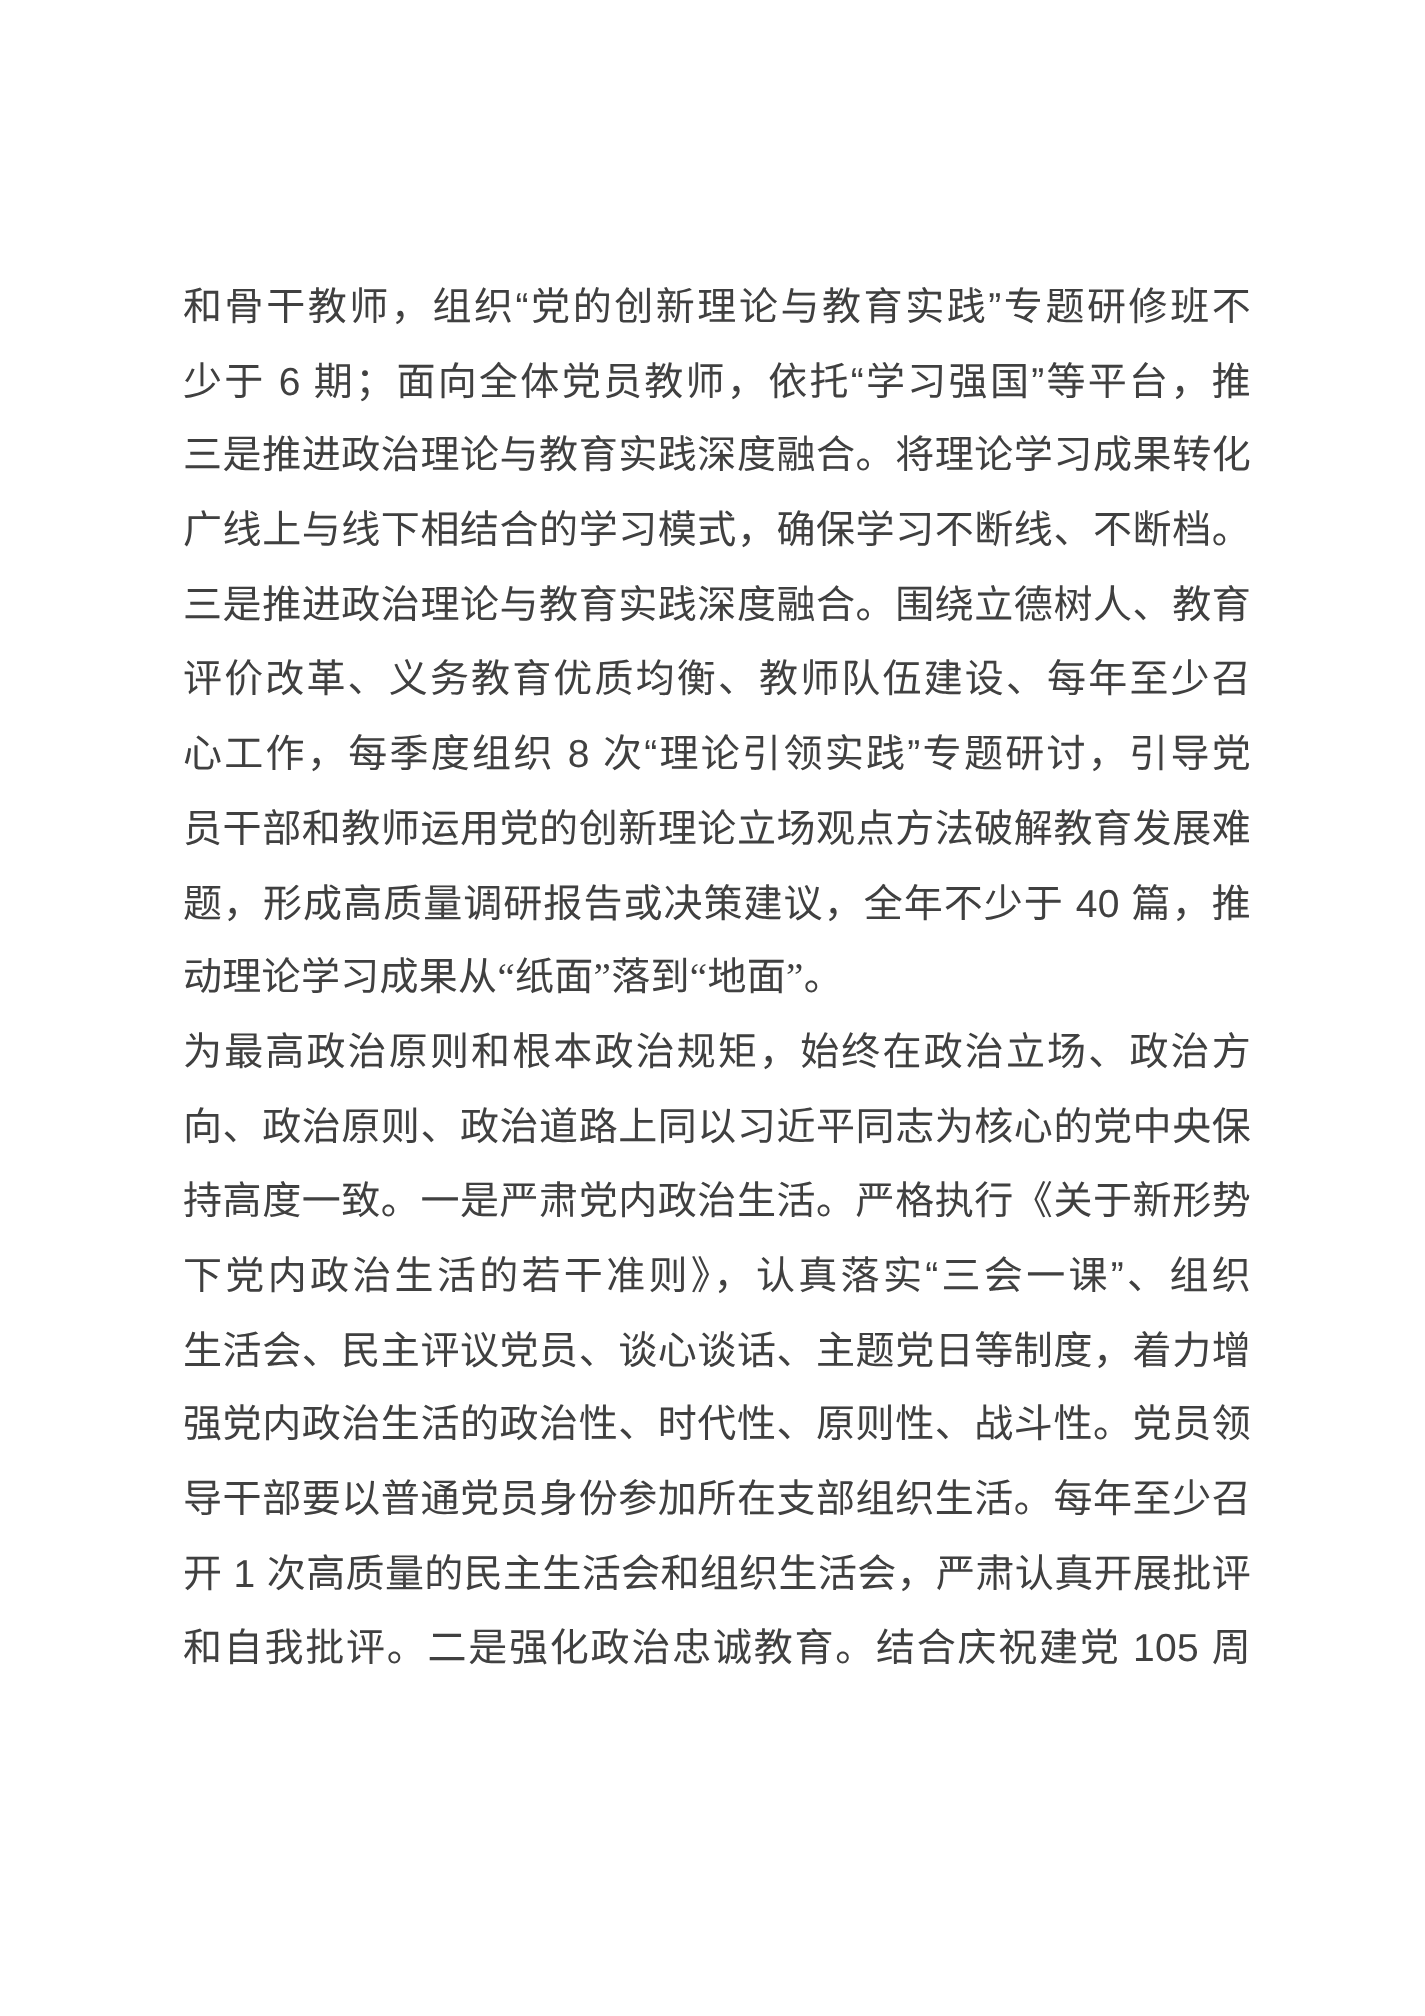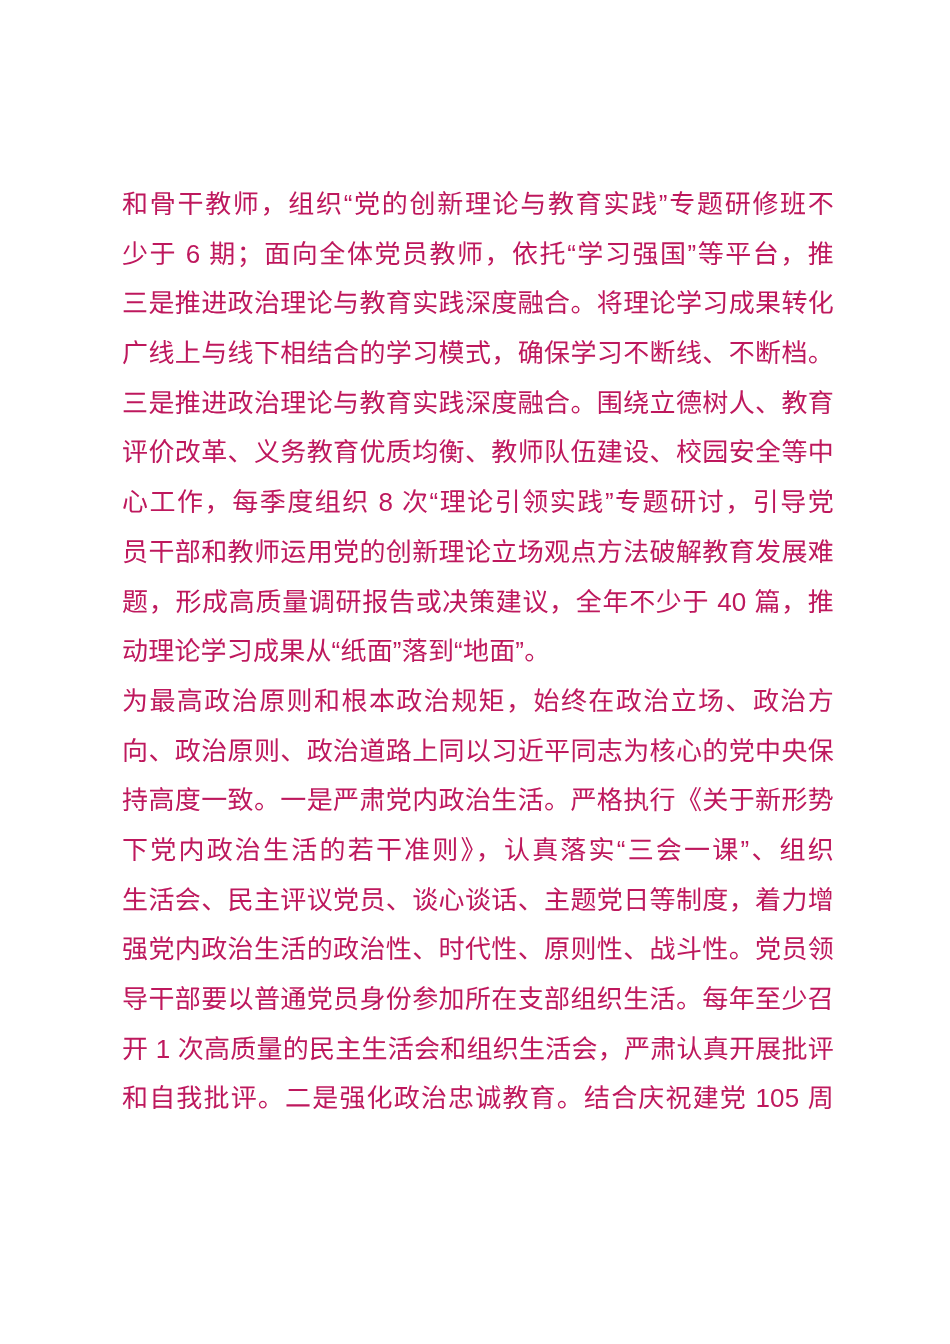--- a/index.html
+++ b/index.html
@@ -13,55 +13,56 @@
     height: 1344px;
     background: #ffffff;
     overflow: hidden;
     font-family: "Liberation Sans", "DejaVu Sans", sans-serif;
   }
   .doc-text {
     position: absolute;
     left: 122px;
     top: 180px;
     width: 712px;
-    color: #be185d;
+    color: #404040;
     font-size: 26px;
     line-height: 49.7px;
     letter-spacing: 0.2px;
   }
   .line {
     height: 49.7px;
     white-space: nowrap;
     text-align: justify;
     text-align-last: justify;
     text-justify: inter-character;
     overflow: visible;
   }
   .line.l-left {
     text-align: right;
     text-align-last: left;
+    font-family: Liberation Serif, serif;
   }
   .line.l-indent {
     padding-left: 52px; 
   }
   .paragraph { margin: 0; }
 </style>
 </head>
 <body>
 
 <div class="page">
   <div class="doc-text">
 
     <div class="paragraph">
       <div class="line">和骨干教师，组织“党的创新理论与教育实践”专题研修班不</div>
       <div class="line">少于 6 期；面向全体党员教师，依托“学习强国”等平台，推</div>
       <div class="line">三是推进政治理论与教育实践深度融合。将理论学习成果转化</div>
       <div class="line">广线上与线下相结合的学习模式，确保学习不断线、不断档。</div>
       <div class="line">三是推进政治理论与教育实践深度融合。围绕立德树人、教育</div>
-      <div class="line">评价改革、义务教育优质均衡、教师队伍建设、校园安全等中</div>
+      <div class="line">评价改革、义务教育优质均衡、教师队伍建设、每年至少召</div>
       <div class="line">心工作，每季度组织 8 次“理论引领实践”专题研讨，引导党</div>
       <div class="line">员干部和教师运用党的创新理论立场观点方法破解教育发展难</div>
       <div class="line">题，形成高质量调研报告或决策建议，全年不少于 40 篇，推</div>
       <div class="line l-left">动理论学习成果从“纸面”落到“地面”。</div>
     </div>
 
     <div class="paragraph">
       <div class="line">为最高政治原则和根本政治规矩，始终在政治立场、政治方</div>
       <div class="line">向、政治原则、政治道路上同以习近平同志为核心的党中央保</div>
       <div class="line">持高度一致。一是严肃党内政治生活。严格执行《关于新形势</div>

